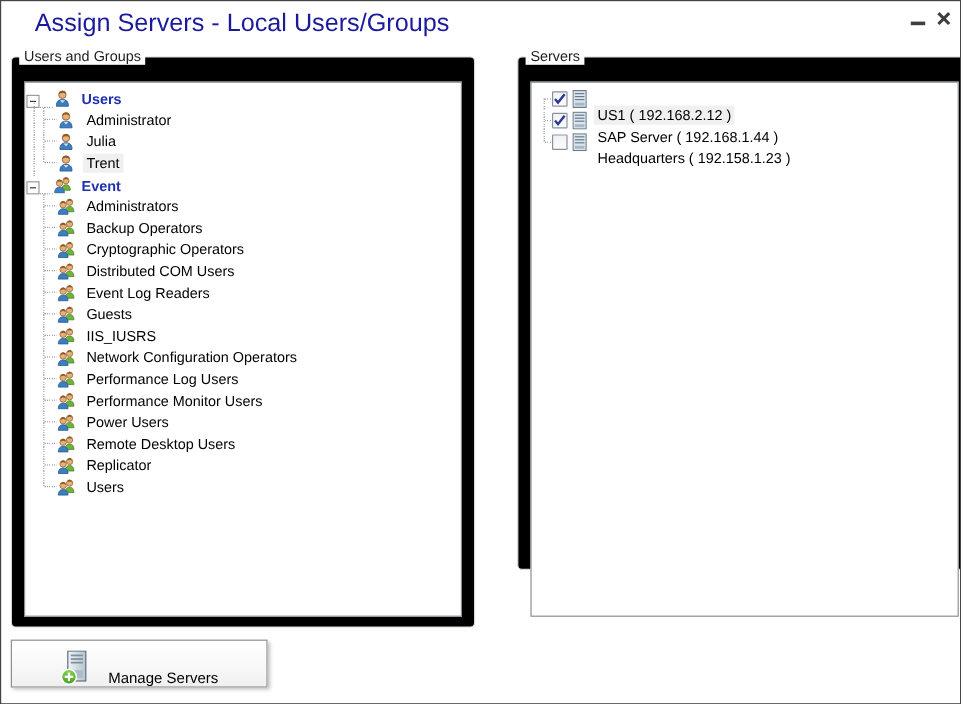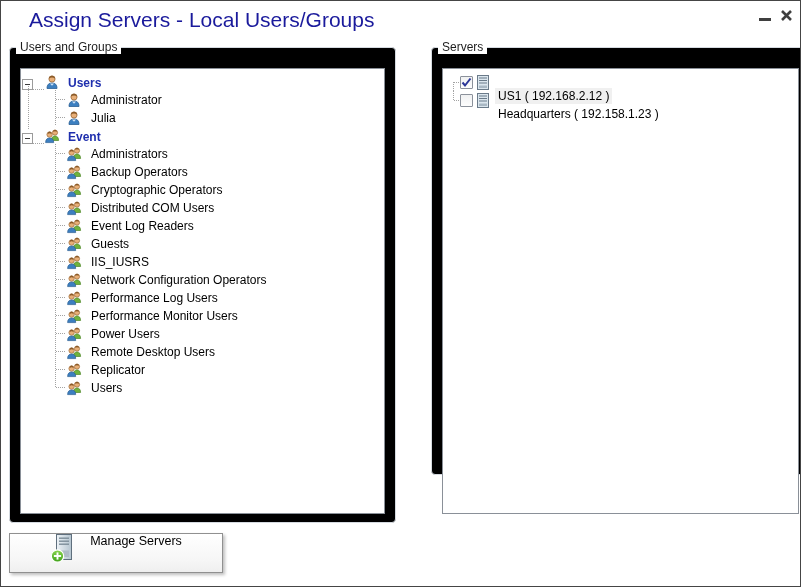--- a/index.html
+++ b/index.html
@@ -40,21 +40,21 @@
   .expand {
     box-sizing:border-box; width:11px; height:11px; flex:none;
     border:1px solid #9b9b9b; background:#fff; position:relative; cursor:pointer;
   }
   .expand::after { content:''; position:absolute; left:2px; right:2px; top:4px; height:1px; background:#3c3c3c; }
   .hdots { width:11px; height:1px; flex:none;
     background-image:repeating-linear-gradient(to right,#a3a3a3 0 1px,transparent 1px 2px); }
   .icon16 { width:16px; height:16px; flex:none; margin-right:6px; }
   .icon16 svg { display:block; }
   .root-label { font-weight:700; color:var(--tree-root-label,#1f2fae); padding:0 2px; }
-  .child { padding-left:33px; }
+  .child { padding-left:14px; }
   .connector { width:11px; height:18px; position:relative; flex:none; }
   .connector::before { content:''; position:absolute; left:0; top:0; height:18px; width:1px;
     background-image:repeating-linear-gradient(to bottom,#a3a3a3 0 1px,transparent 1px 2px); }
   .connector.clast::before { height:9px; }
   .connector::after { content:''; position:absolute; left:1px; top:9px; width:10px; height:1px;
     background-image:repeating-linear-gradient(to right,#a3a3a3 0 1px,transparent 1px 2px); }
   .trow.rl::before { content:''; position:absolute; left:6px; top:0; height:18px; width:1px;
     background-image:repeating-linear-gradient(to bottom,#a3a3a3 0 1px,transparent 1px 2px); }
   .trow.rstub-b::after, .trow.rstub-t::after { content:''; position:absolute; left:6px; width:1px;
     background-image:repeating-linear-gradient(to bottom,#a3a3a3 0 1px,transparent 1px 2px); }
@@ -83,21 +83,21 @@
   .server-ic { width:12px; height:15px; flex:none; margin-right:6px; }
   .server-ic svg { display:block; }
   .slabel { padding:1px 3px;margin-top:28px; }
 
   
   .manage-btn {
     position:absolute; left:8px; top:532px; width:214px; height:40px;
     box-sizing:border-box; border:1px solid #909090;
     background:linear-gradient(180deg,#ffffff 0%,#f6f6f6 70%,#efefef 100%);
     box-shadow:2px 2px 3px rgba(0,0,0,0.25);
-    display:flex; align-items:flex-start; justify-content:center; gap:14px;
+    display:flex; align-items:flex-end; justify-content:center; gap:14px;
     font-size:12.5px; color:#000; cursor:pointer;
   }
 </style>
 </head>
 <body>
 
 <div class="window">
 
   <div class="title">Assign Servers - Local Users/Groups</div>
 
@@ -145,20 +145,32 @@
           <span class="icon16">
             <svg viewBox="0 0 16 16" width="16" height="16">
               <path d="M3 14.5 C3 10.4 5 9 8 9 C11 9 13 10.4 13 14.5 Z" fill="#3c7fc0" stroke="#2b5f94" stroke-width="0.8"></path>
               <path d="M5.9 9.5 L8 11.8 L10.1 9.5 Z" fill="#cfe3f5"></path>
               <circle cx="8" cy="5" r="3.1" fill="#e8af78" stroke="#9c6a38" stroke-width="0.8"></circle>
               <path d="M4.9 4.6 C5 2.6 6.3 1.7 8 1.7 C9.7 1.7 11 2.6 11.1 4.6 C10 3.8 9 3.5 8 3.5 C7 3.5 6 3.8 4.9 4.6 Z" fill="#8a5a28"></path>
             </svg>
           </span>
           <span class="child-label">Julia</span>
         </div>
+        <div class="trow child rl">
+          <span class="connector clast"></span>
+          <span class="icon16">
+            <svg viewBox="0 0 16 16" width="16" height="16">
+              <path d="M3 14.5 C3 10.4 5 9 8 9 C11 9 13 10.4 13 14.5 Z" fill="#3c7fc0" stroke="#2b5f94" stroke-width="0.8"></path>
+              <path d="M5.9 9.5 L8 11.8 L10.1 9.5 Z" fill="#cfe3f5"></path>
+              <circle cx="8" cy="5" r="3.1" fill="#e8af78" stroke="#9c6a38" stroke-width="0.8"></circle>
+              <path d="M4.9 4.6 C5 2.6 6.3 1.7 8 1.7 C9.7 1.7 11 2.6 11.1 4.6 C10 3.8 9 3.5 8 3.5 C7 3.5 6 3.8 4.9 4.6 Z" fill="#8a5a28"></path>
+            </svg>
+          </span>
+          <span class="child-label selected">Trent</span>
+        </div>
         <div class="trow root rstub-t">
           <span class="expand"></span>
           <span class="hdots"></span>
           <span class="icon16">
             <svg viewBox="0 0 16 16" width="16" height="16">
               <circle cx="11" cy="4.6" r="2.6" fill="#e8af78" stroke="#9c6a38" stroke-width="0.7"></circle>
               <path d="M9.2 3.9 C9.4 2.4 10.1 1.7 11 1.7 C12 1.7 12.7 2.4 12.8 3.9 C12 3.4 11.5 3.2 11 3.2 C10.5 3.2 10 3.4 9.2 3.9 Z" fill="#8a5a28"></path>
               <path d="M7.4 12.5 C7.4 9.3 9 8 11 8 C13 8 14.6 9.3 14.6 12.5 Z" fill="#6fb33c" stroke="#4e8527" stroke-width="0.7"></path>
               <circle cx="5.6" cy="6.6" r="2.7" fill="#e8af78" stroke="#9c6a38" stroke-width="0.7"></circle>
               <path d="M3.7 6 C3.9 4.3 4.6 3.6 5.6 3.6 C6.7 3.6 7.4 4.3 7.5 6 C6.7 5.4 6.2 5.2 5.6 5.2 C5.1 5.2 4.5 5.4 3.7 6 Z" fill="#8a5a28"></path>
@@ -379,20 +391,38 @@
           <span class="server-ic">
             <svg viewBox="0 0 12 15" width="12" height="15">
               <rect x="0.5" y="0.5" width="11" height="14" fill="#dbe6ee" stroke="#6a7a89"></rect>
               <rect x="2" y="2.5" width="8" height="1" fill="#6a7a89"></rect>
               <rect x="2" y="5" width="8" height="1" fill="#6a7a89"></rect>
               <rect x="2" y="7.5" width="8" height="1" fill="#6a7a89"></rect>
               <rect x="2" y="10.5" width="8" height="2.5" fill="#a9b8c4"></rect>
             </svg>
           </span>
           <span class="slabel selected">US1 ( 192.168.2.12 )</span>
+        </div>
+        <div class="srow">
+          <span class="sconn"></span>
+          <span class="cbx">
+            <svg viewBox="0 0 13 13" width="13" height="13">
+              <path d="M2.5 6.5 L5 9.5 L10.5 2.5" fill="none" stroke="currentColor" stroke-width="2"></path>
+            </svg>
+          </span>
+          <span class="server-ic">
+            <svg viewBox="0 0 12 15" width="12" height="15">
+              <rect x="0.5" y="0.5" width="11" height="14" fill="#dbe6ee" stroke="#6a7a89"></rect>
+              <rect x="2" y="2.5" width="8" height="1" fill="#6a7a89"></rect>
+              <rect x="2" y="5" width="8" height="1" fill="#6a7a89"></rect>
+              <rect x="2" y="7.5" width="8" height="1" fill="#6a7a89"></rect>
+              <rect x="2" y="10.5" width="8" height="2.5" fill="#a9b8c4"></rect>
+            </svg>
+          </span>
+          <span class="slabel">SAP Server ( 192.168.1.44 )</span>
         </div>
         <div class="srow">
           <span class="sconn slast"></span>
           <span class="cbx"></span>
           <span class="server-ic">
             <svg viewBox="0 0 12 15" width="12" height="15">
               <rect x="0.5" y="0.5" width="11" height="14" fill="#dbe6ee" stroke="#6a7a89"></rect>
               <rect x="2" y="2.5" width="8" height="1" fill="#6a7a89"></rect>
               <rect x="2" y="5" width="8" height="1" fill="#6a7a89"></rect>
               <rect x="2" y="7.5" width="8" height="1" fill="#6a7a89"></rect>

